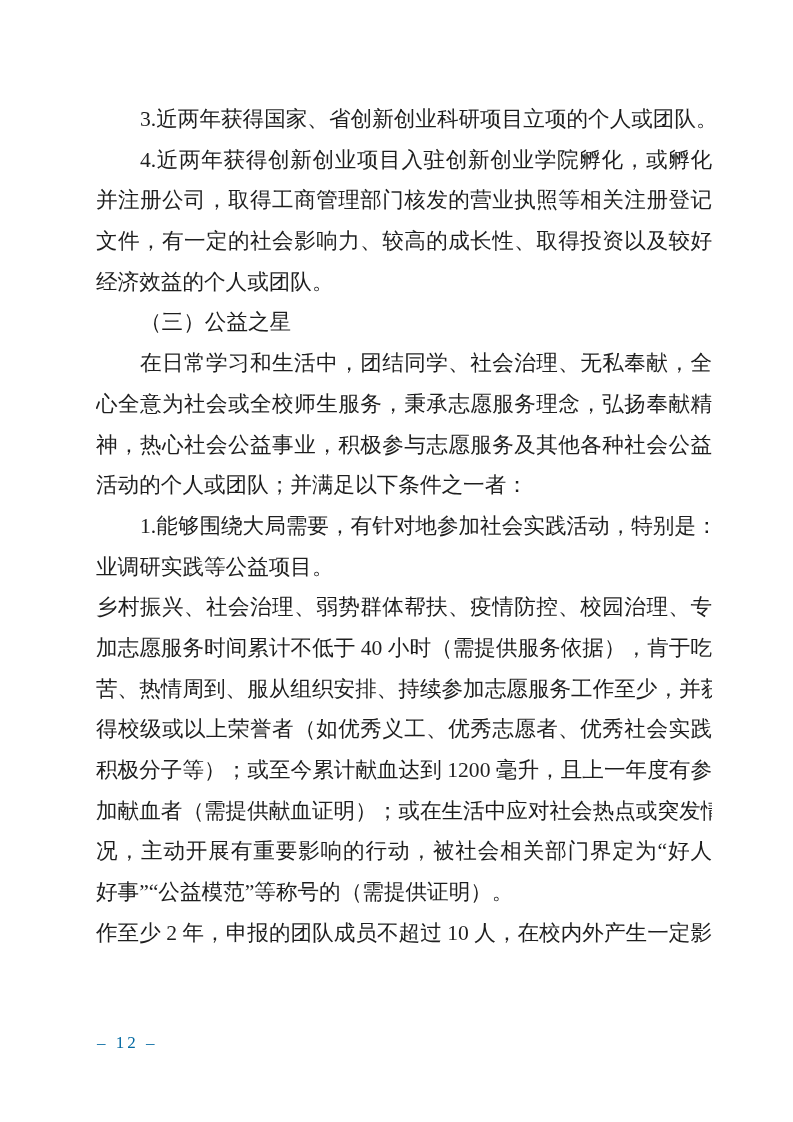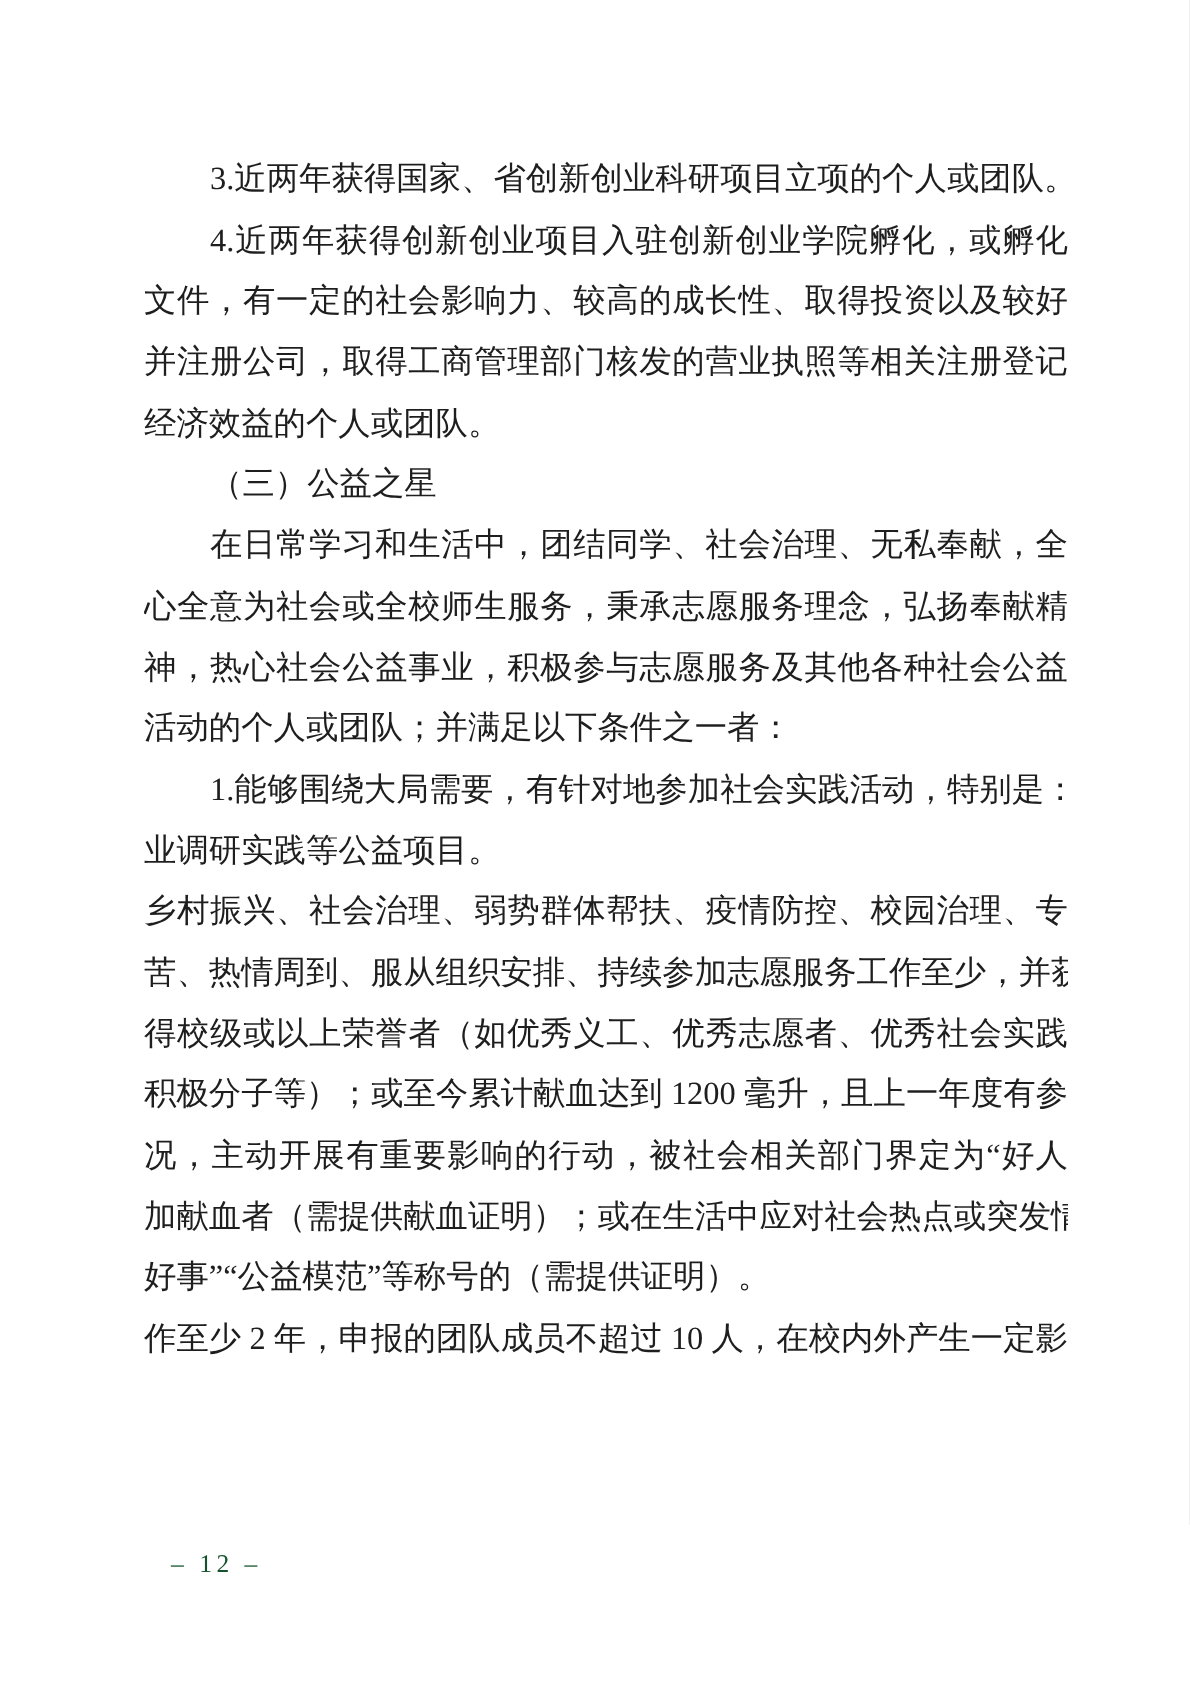--- a/index.html
+++ b/index.html
@@ -35,49 +35,50 @@
   .line.indent {
     text-indent: 44px;
   }
   .line.fill {
     text-align: justify;
     text-align-last: justify;
     text-justify: inter-character;
   }
   .footer {
     position: absolute;
-    left: 114px;
+    left: 97px;
     top: 1033px;
     font-size: 17px;
     letter-spacing: 3px;
-    color: #14532d;
+    color: #0369a1;
   }
 </style>
 </head>
 <body>
 
 <div class="page">
   <div class="doc-body">
       <div class="line indent">3.近两年获得国家、省创新创业科研项目立项的个人或团队。</div>
       <div class="line indent fill">4.近两年获得创新创业项目入驻创新创业学院孵化，或孵化</div>
+      <div class="line fill">并注册公司，取得工商管理部门核发的营业执照等相关注册登记</div>
       <div class="line fill">文件，有一定的社会影响力、较高的成长性、取得投资以及较好</div>
-      <div class="line fill">并注册公司，取得工商管理部门核发的营业执照等相关注册登记</div>
       <div class="line">经济效益的个人或团队。</div>
       <div class="line indent">（三）公益之星</div>
       <div class="line indent fill">在日常学习和生活中，团结同学、社会治理、无私奉献，全</div>
       <div class="line fill">心全意为社会或全校师生服务，秉承志愿服务理念，弘扬奉献精</div>
       <div class="line fill">神，热心社会公益事业，积极参与志愿服务及其他各种社会公益</div>
       <div class="line">活动的个人或团队；并满足以下条件之一者：</div>
       <div class="line indent fill">1.能够围绕大局需要，有针对地参加社会实践活动，特别是：</div>
       <div class="line">业调研实践等公益项目。</div>
       <div class="line fill">乡村振兴、社会治理、弱势群体帮扶、疫情防控、校园治理、专</div>
+      <div class="line fill">加志愿服务时间累计不低于 40 小时（需提供服务依据），肯于吃</div>
       <div class="line fill">苦、热情周到、服从组织安排、持续参加志愿服务工作至少，并获</div>
       <div class="line fill">得校级或以上荣誉者（如优秀义工、优秀志愿者、优秀社会实践</div>
       <div class="line fill">积极分子等）；或至今累计献血达到 1200 毫升，且上一年度有参</div>
+      <div class="line fill">加献血者（需提供献血证明）；或在生活中应对社会热点或突发情</div>
       <div class="line fill">况，主动开展有重要影响的行动，被社会相关部门界定为“好人</div>
-      <div class="line fill">加献血者（需提供献血证明）；或在生活中应对社会热点或突发情</div>
       <div class="line">好事”“公益模范”等称号的（需提供证明）。</div>
       <div class="line fill">作至少 2 年，申报的团队成员不超过 10 人，在校内外产生一定影</div>
     </div>
   <div class="footer">
     <span>– 12 –</span>
   </div>
 </div>
 
 </body></html>

